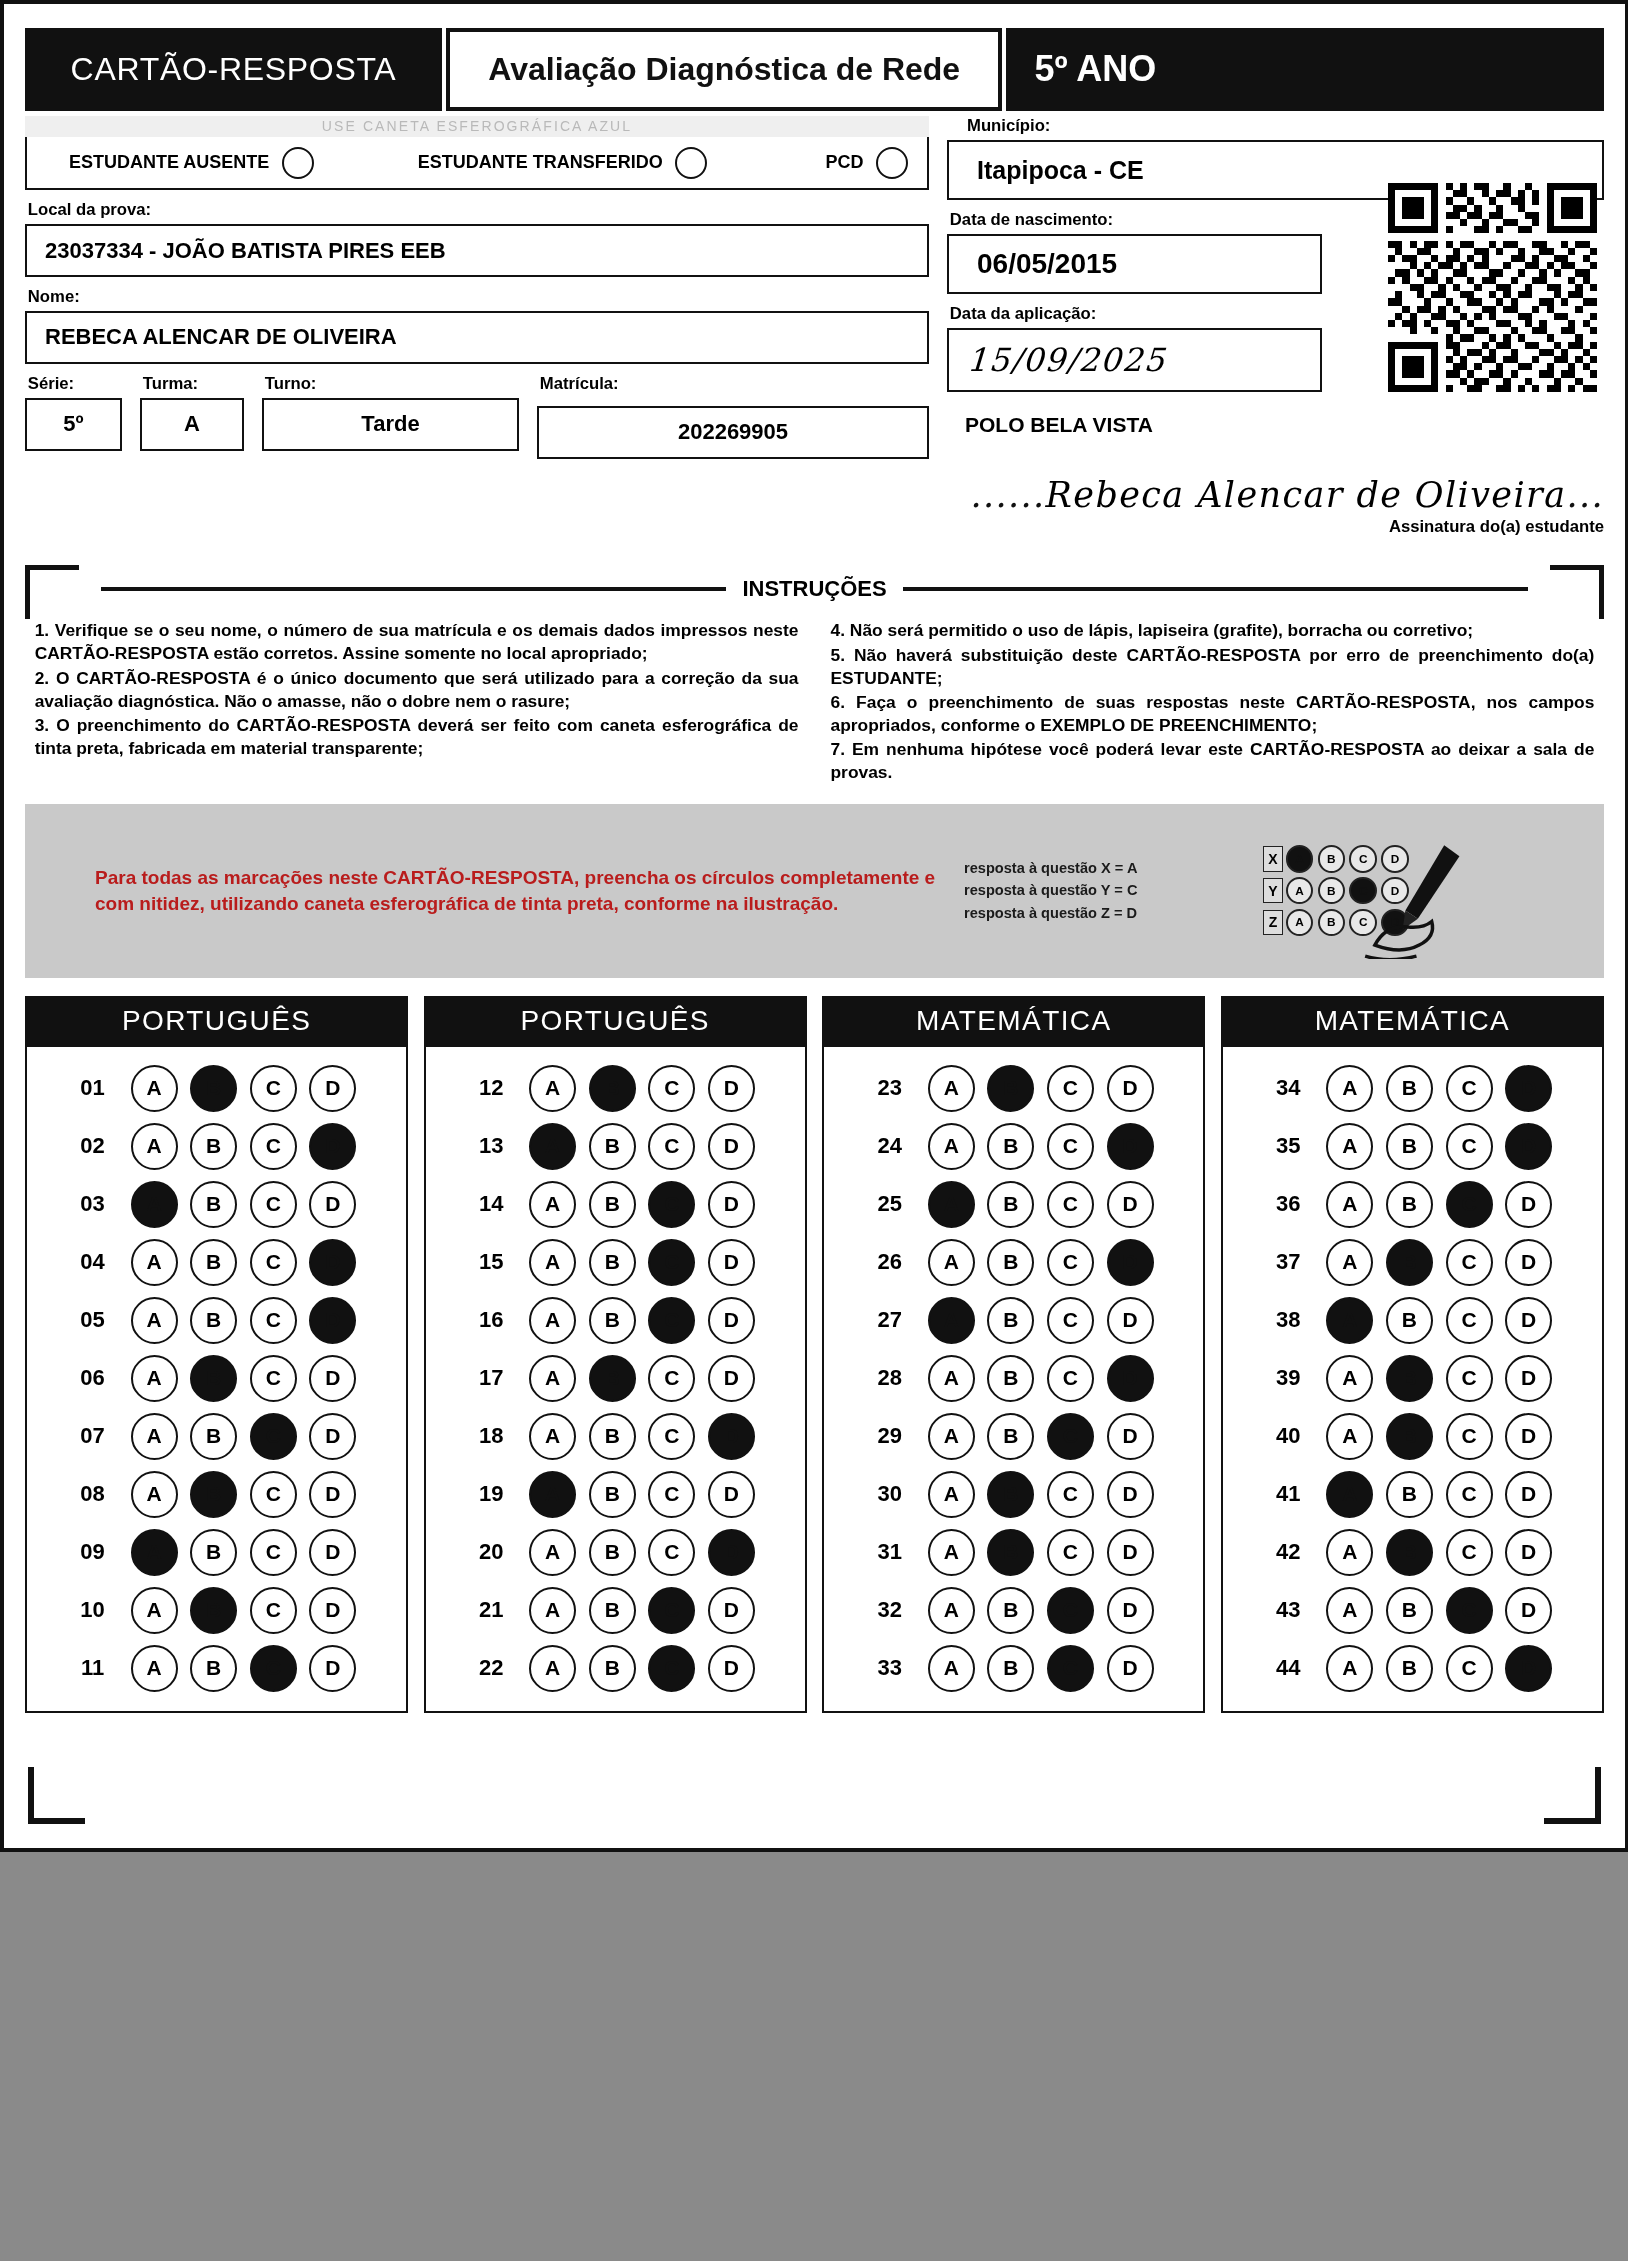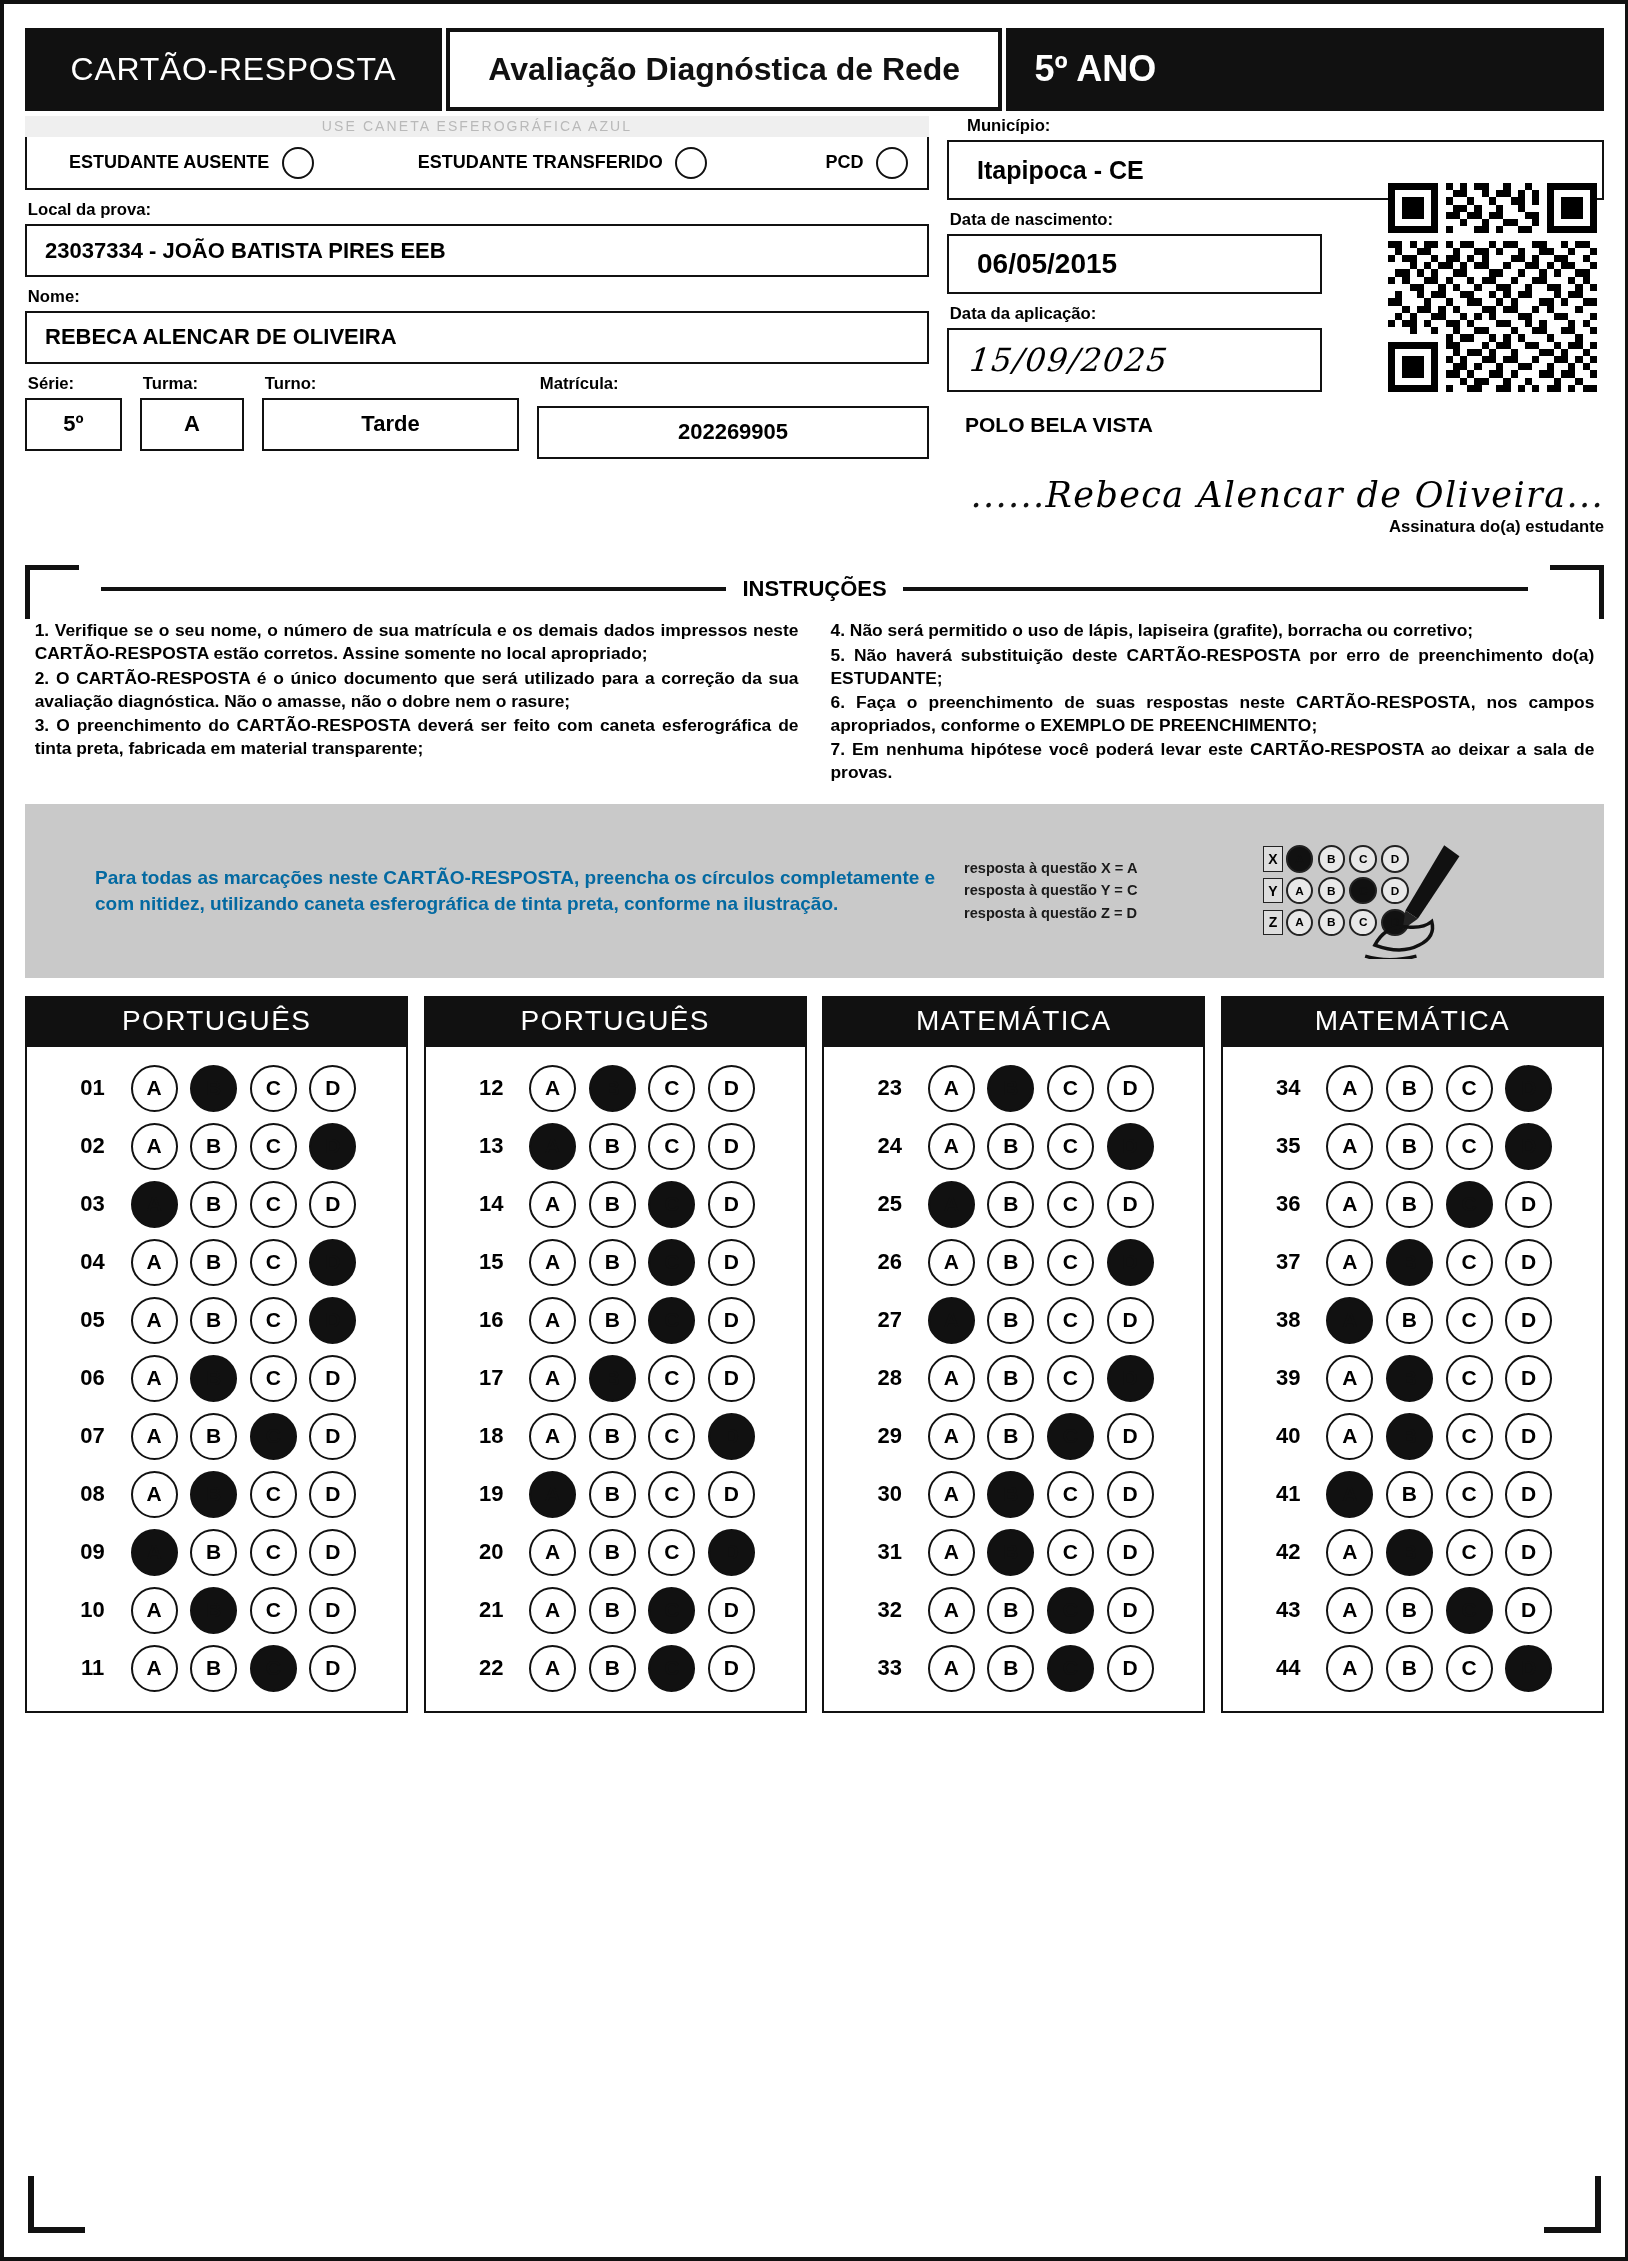--- a/index.html
+++ b/index.html
@@ -1,19 +1,19 @@
 <!DOCTYPE html>
 <html style="font-size:11px"><head>
 <meta charset="utf-8">
 <style>
   html,body{margin:0;padding:0;background:#8a8a8a;}
   body{font-family:"Liberation Sans", sans-serif;}
   .page{
     position:relative;
-    width:1629px;height:2261px;
+    width:1629px;height:1852px;
     background:#ffffff;
     box-sizing:border-box;
     border:4.2px solid #111;
     overflow:hidden;
   }
   .inner{position:absolute;left:0;top:0;right:0;bottom:0;padding:18px 21px;box-sizing:border-box;}
 
   
   .hdr{display:flex;align-items:stretch;height:83px;margin:5.6px 0 0 0;}
   .hdr-left{background:#111;color:#fff;flex:0 0 417px;display:flex;align-items:center;justify-content:center;}
@@ -66,21 +66,21 @@
   .corner-tr{position:absolute;right:0;top:0;width:49px;height:49px;border-right:5.6px solid #111;border-top:5.6px solid #111;}
   .instr-title{display:flex;align-items:center;padding:0 76px;height:49px;}
   .instr-title .ln{flex:1;height:3.5px;background:#111;}
   .instr-title .tx{font-size:22px;font-weight:bold;padding:0 16.7px;}
   .instr-cols{display:flex;gap:32px;padding:5.6px 9.7px 0 9.7px;}
   .instr-col{flex:1;font-size:17.4px;line-height:1.32;text-align:justify;font-weight:bold;}
   .instr-col p{margin:0 0 1.4px 0;}
 
   
   .exband{margin-top:18px;background:#c9c9c9;height:174px;display:flex;align-items:center;position:relative;overflow:hidden;}
-  .extext{flex:0 0 869px;padding-left:70px;font-size:19px;font-weight:bold;line-height:1.35;color:#0369a1;}
+  .extext{flex:0 0 869px;padding-left:70px;font-size:19px;font-weight:bold;line-height:1.35;color:#b91c1c;}
   .exmid{flex:0 0 299px;font-size:14.6px;font-weight:bold;line-height:1.55;color:#1b1b1b;}
   .exgrid{flex:0 0 209px;position:relative;}
   .exrow{display:flex;align-items:center;margin:4.2px 0;}
   .exrow .k{font-size:14px;font-weight:bold;width:18px;border:1.4px solid #222;height:23.6px;display:flex;align-items:center;justify-content:center;margin-right:2.8px;background:#ddd;}
   .bub{width:23.6px;height:23.6px;border:2.1px solid #222;border-radius:50%;margin-right:4.2px;font-size:11.8px;display:flex;align-items:center;justify-content:center;font-weight:bold;background:#e8e8e8;}
   .bub.fill{background:#111;color:#111;}
   .pen{position:absolute;right:7px;top:0;}
 
   
   .sheet{display:flex;gap:15.3px;margin-top:18px;}

